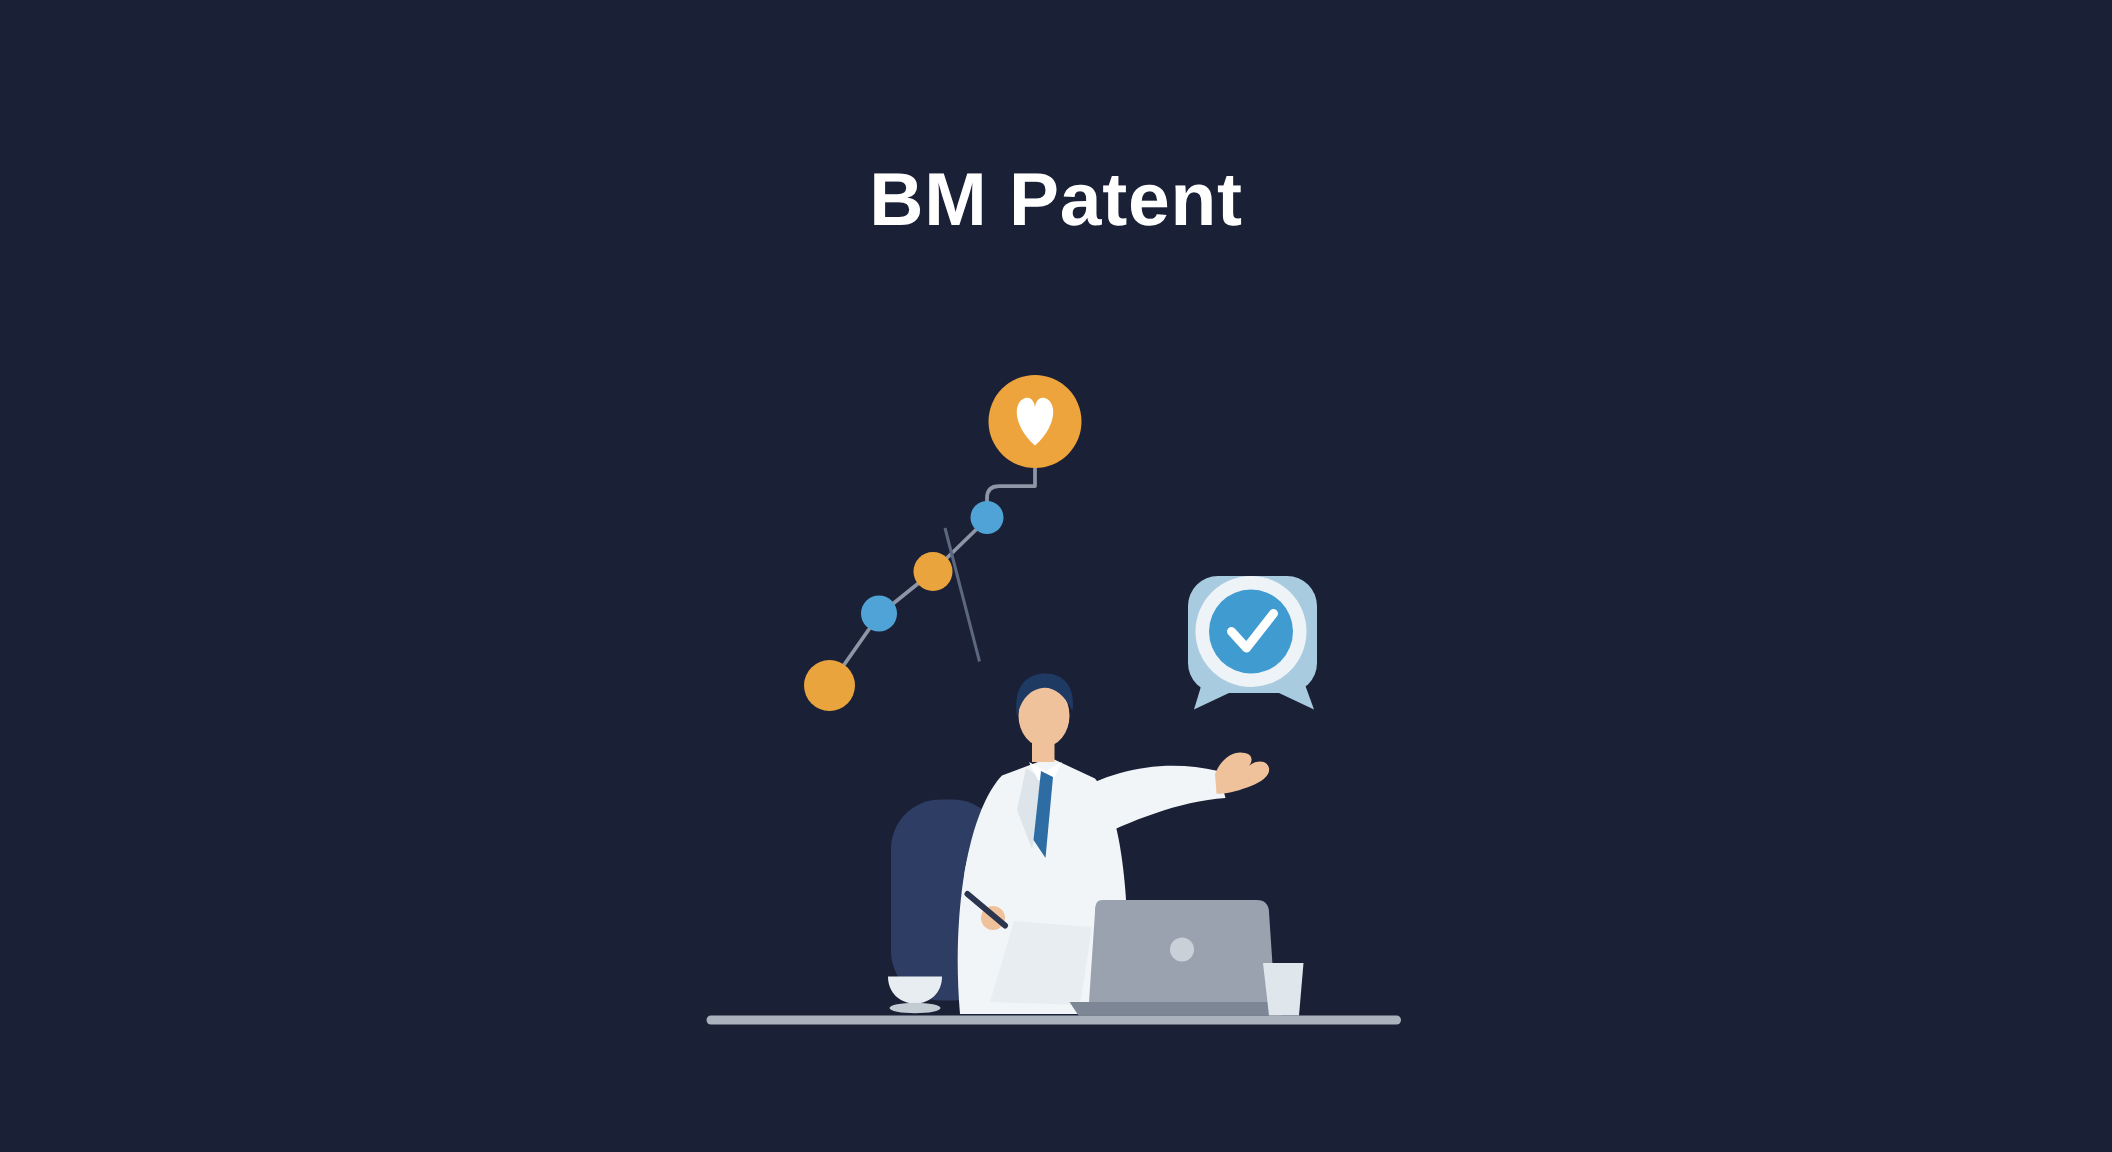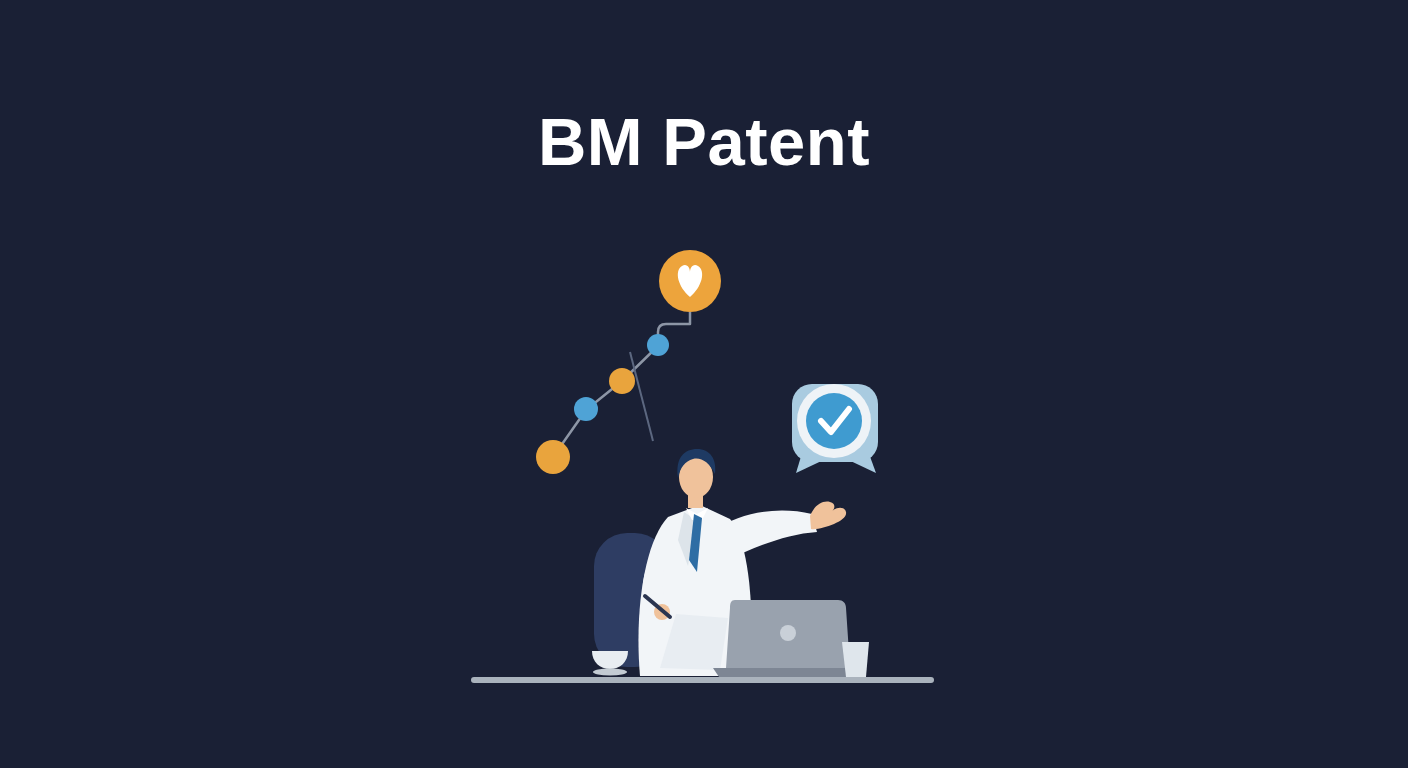--- a/index.html
+++ b/index.html
@@ -17,21 +17,21 @@
     height: 768px;
     background: var(--background, #1a2035);
   }
   .page-title {
     position: absolute;
     top: 108px;
     left: 0;
     width: 100%;
     text-align: center;
     color: var(--title_text, #ffffff);
-    font-size: 67px;
+    font-size: 50px;
     font-weight: 600;
     letter-spacing: 0.5px;
     line-height: 1;
     user-select: none;
   }
   .illustration {
     position: absolute;
     top: 0;
     left: 0;
     width: 1408px;

